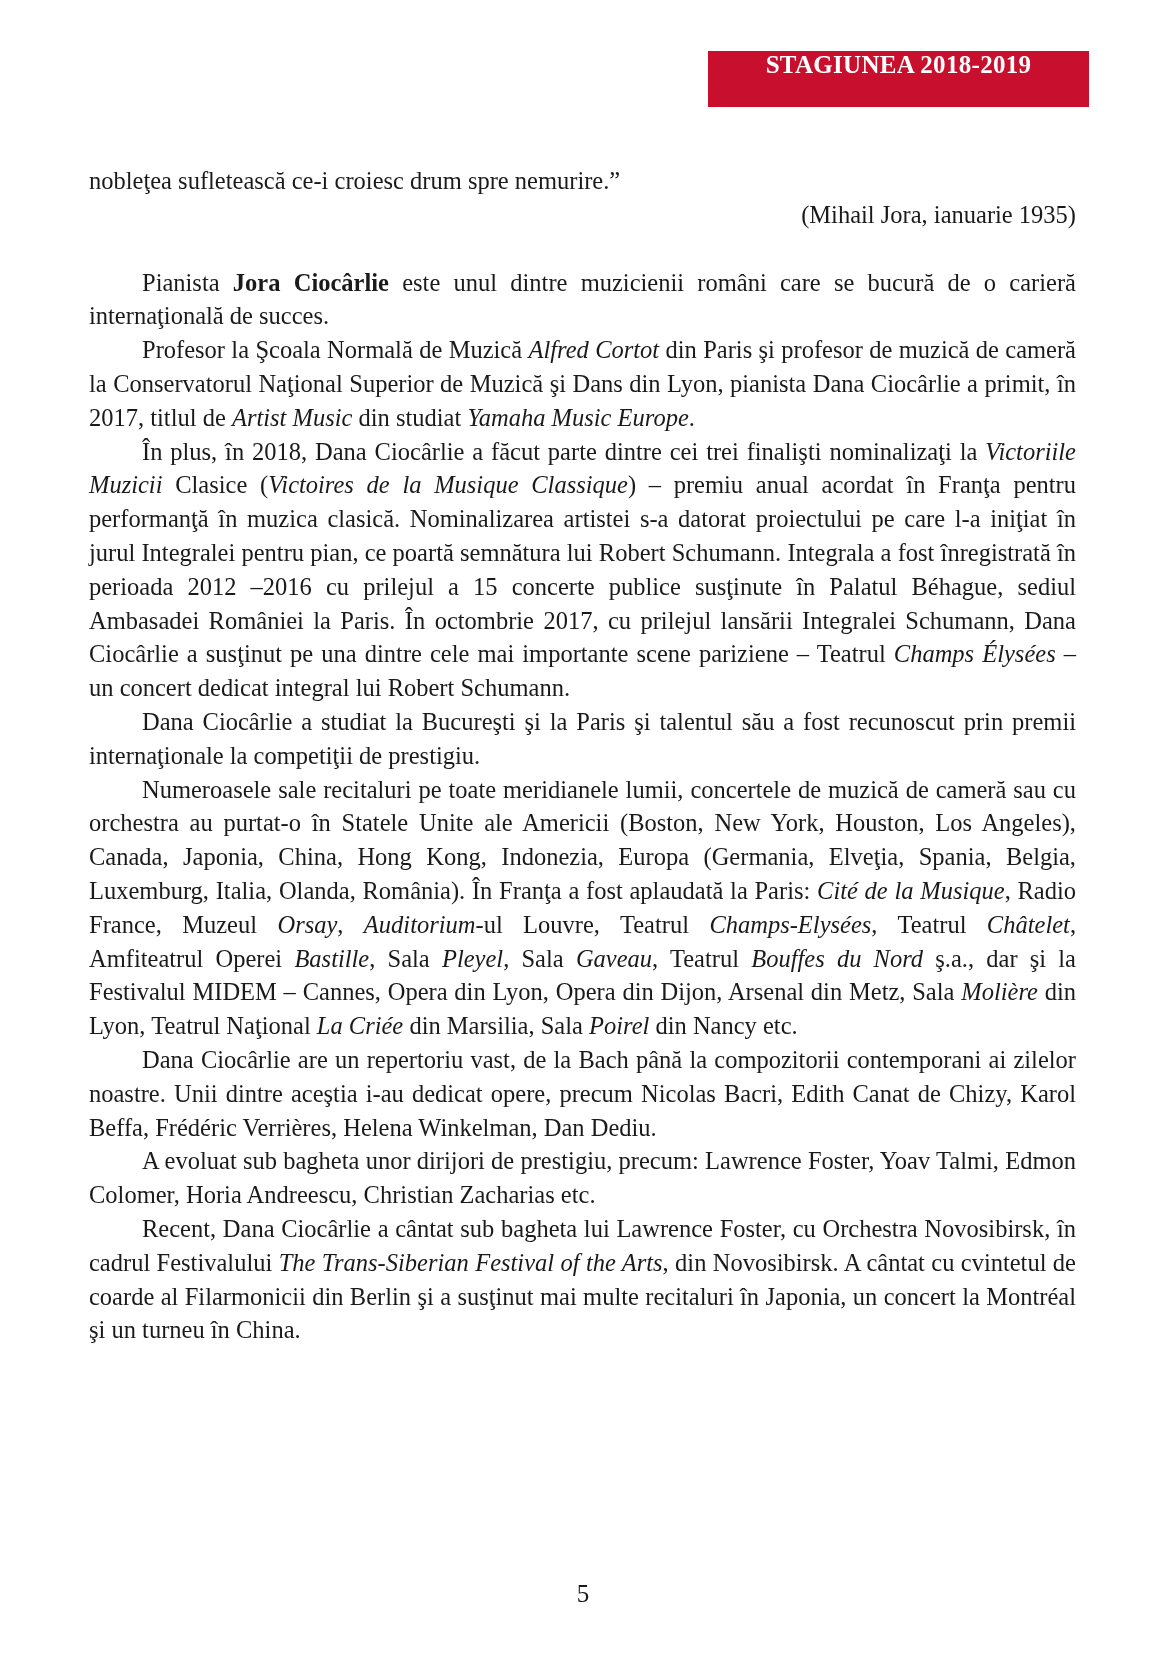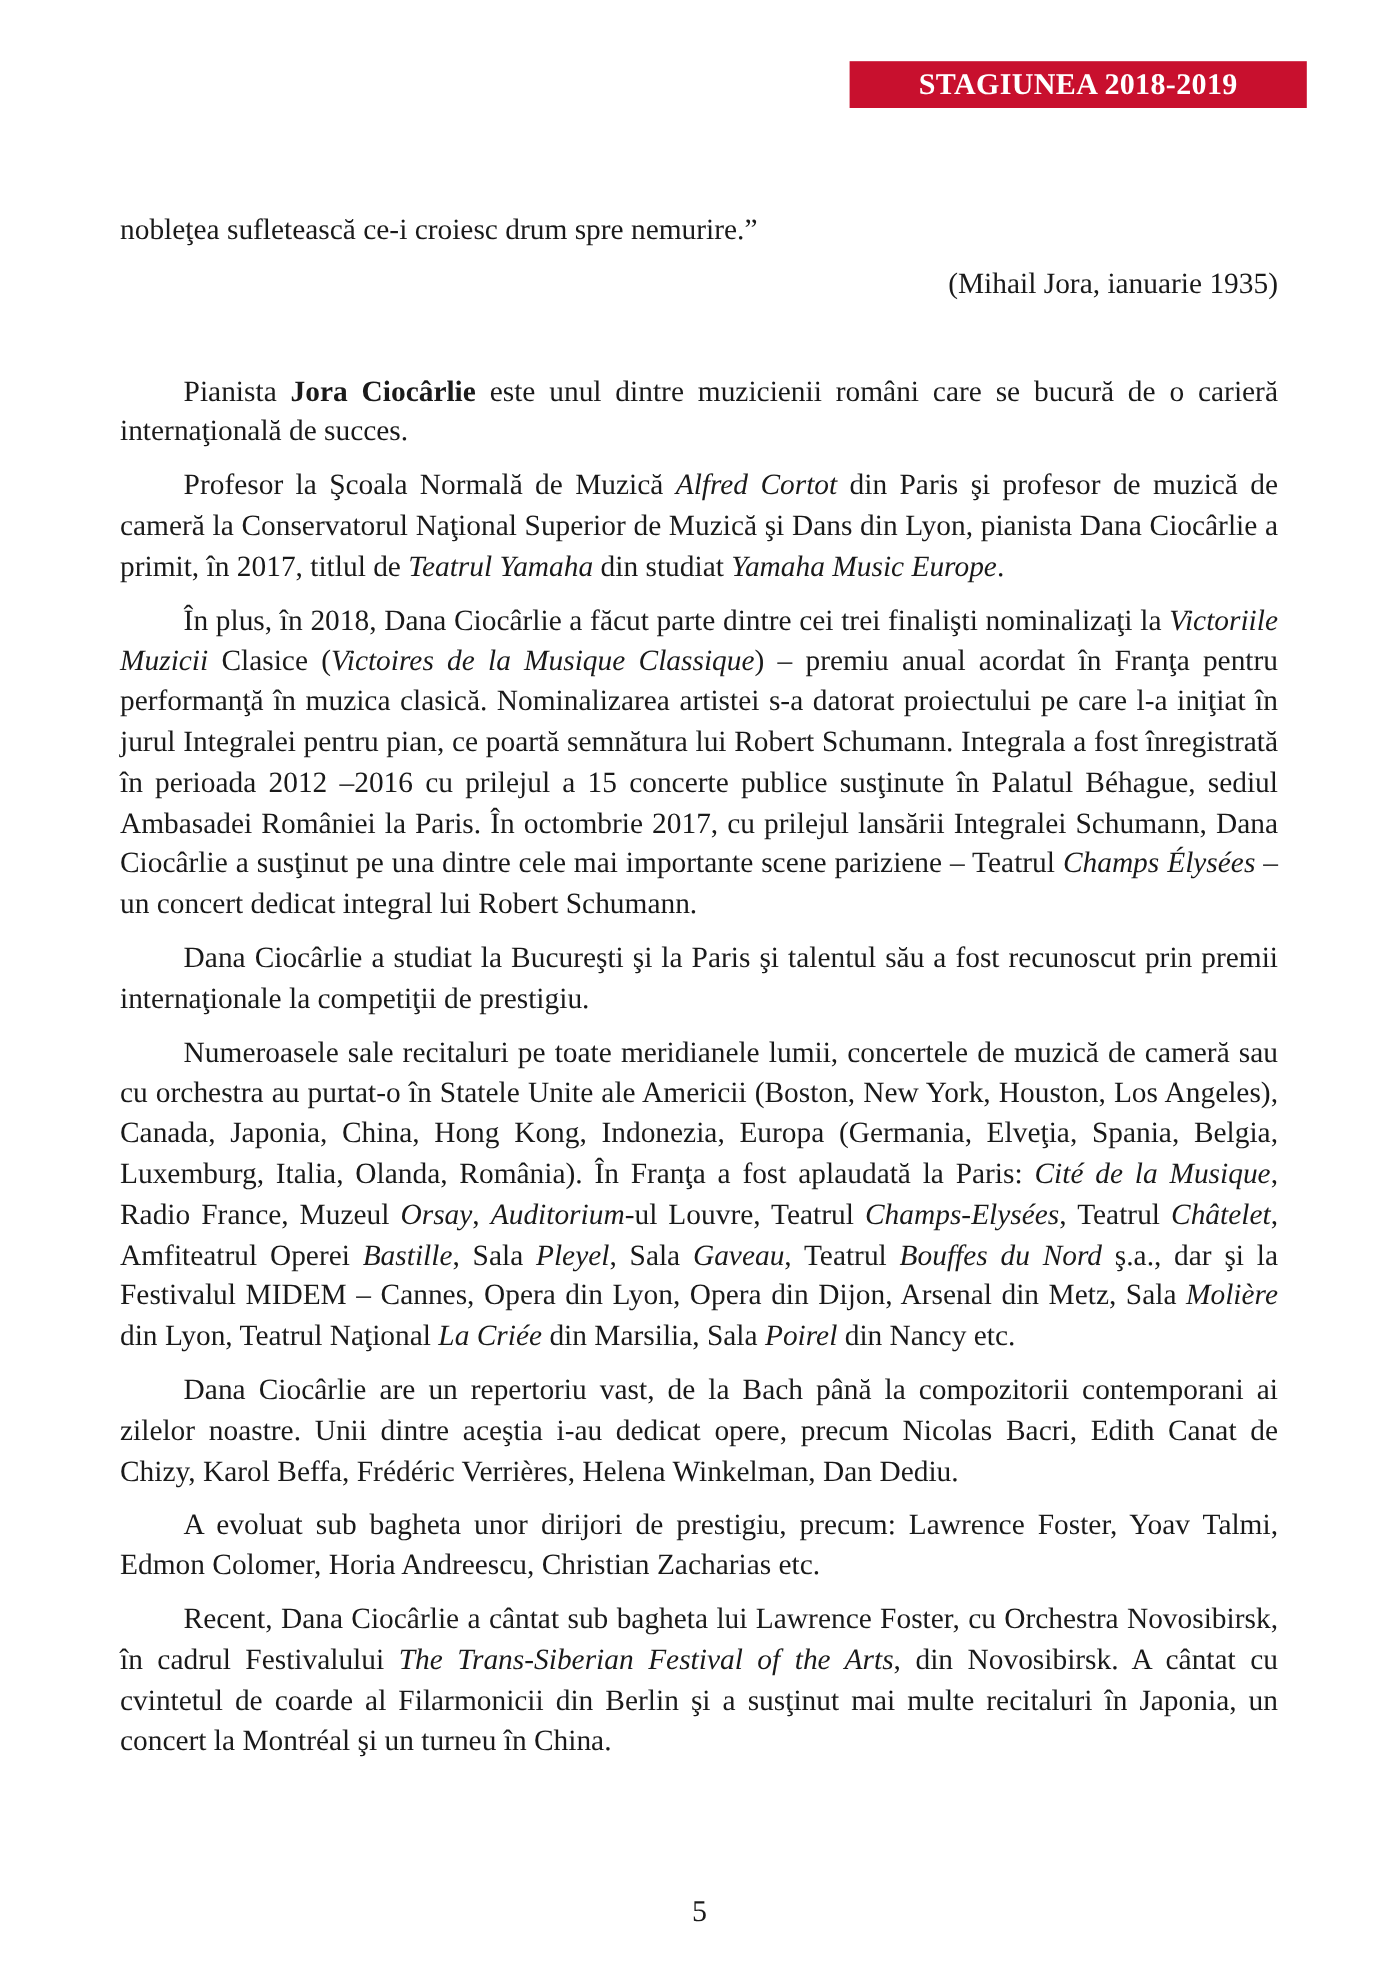--- a/index.html
+++ b/index.html
@@ -1,44 +1,44 @@
 <!DOCTYPE html>
 <html><head>
 <meta charset="utf-8">
 <style>
   html, body { margin: 0; padding: 0; background: #ffffff; }
   body { width: 1166px; height: 1654px; position: relative; overflow: hidden;
          font-family: "Liberation Serif", "DejaVu Serif", serif; color: #1a1a1a; }
-  .header-badge { position: absolute; left: 708px; top: 51px; width: 381px; height: 39px;
-                  background: #c8102e; color: #ffffff; display: flex; align-items: center;
+  .header-badge { position: absolute; left: 708px; top: 51px; width: 381px; height: 56px;
+                  background: #c8102e; color: #ffffff; display: flex; align-items: flex-start;
                   justify-content: center; font-weight: bold; font-size: 25px; letter-spacing: 0.3px; }
   .content { position: absolute; left: 89px; top: 164px; width: 987px;
              font-size: 24.5px; line-height: 33.8px; }
-  .content p { margin: 11px; text-align: justify; }
+  .content p { margin: 0; text-align: justify; }
   .indent { text-indent: 53px; }
   .attribution { text-align: right !important; }
   .gap { height: 34px; }
   .page-number { position: absolute; left: 0; width: 1166px; top: 1580px; text-align: center; font-size: 25px; }
   i { font-style: italic; }
   b { font-weight: bold; }
 </style>
 </head>
 <body>
 
 <div class="header-badge">
   <span>STAGIUNEA 2018-2019</span>
 </div>
 
 <div class="content">
   <p>nobleţea sufletească ce-i croiesc drum spre nemurire.”</p>
   <p class="attribution">(Mihail Jora, ianuarie 1935)</p>
   <div class="gap"></div>
   <div id="paragraphs">
       <p class="indent"><span>Pianista </span><b>Jora Ciocârlie</b><span> este unul dintre muzicienii români care se bucură de o carieră internaţională de succes.</span></p>
-      <p class="indent"><span>Profesor la Şcoala Normală de Muzică </span><i>Alfred Cortot</i><span> din Paris şi profesor de muzică de cameră la Conservatorul Naţional Superior de Muzică şi Dans din Lyon, pianista Dana Ciocârlie a primit, în 2017, titlul de </span><i>Teatrul Yamaha</i><span> din studiat </span><i>Yamaha Music Europe</i><span>.</span></p>
+      <p class="indent"><span>Profesor la Şcoala Normală de Muzică </span><i>Alfred Cortot</i><span> din Paris şi profesor de muzică de cameră la Conservatorul Naţional Superior de Muzică şi Dans din Lyon, pianista Dana Ciocârlie a primit, în 2017, titlul de </span><i>Artist Music</i><span> din studiat </span><i>Yamaha Music Europe</i><span>.</span></p>
       <p class="indent"><span>În plus, în 2018, Dana Ciocârlie a făcut parte dintre cei trei finalişti nominalizaţi la </span><i>Victoriile Muzicii</i><span> Clasice (</span><i>Victoires de la Musique Classique</i><span>) – premiu anual acordat în Franţa pentru performanţă în muzica clasică. Nominalizarea artistei s-a datorat proiectului pe care l-a iniţiat în jurul Integralei pentru pian, ce poartă semnătura lui Robert Schumann. Integrala a fost înregistrată în perioada 2012 –2016 cu prilejul a 15 concerte publice susţinute în Palatul Béhague, sediul Ambasadei României la Paris. În octombrie 2017, cu prilejul lansării Integralei Schumann, Dana Ciocârlie a susţinut pe una dintre cele mai importante scene pariziene – Teatrul </span><i>Champs Élysées</i><span> – un concert dedicat integral lui Robert Schumann.</span></p>
       <p class="indent"><span>Dana Ciocârlie a studiat la Bucureşti şi la Paris şi talentul său a fost recunoscut prin premii internaţionale la competiţii de prestigiu.</span></p>
       <p class="indent"><span>Numeroasele sale recitaluri pe toate meridianele lumii, concertele de muzică de cameră sau cu orchestra au purtat-o în Statele Unite ale Americii (Boston, New York, Houston, Los Angeles), Canada, Japonia, China, Hong Kong, Indonezia, Europa (Germania, Elveţia, Spania, Belgia, Luxemburg, Italia, Olanda, România).  În Franţa a fost aplaudată la Paris: </span><i>Cité de la Musique</i><span>, Radio France, Muzeul </span><i>Orsay</i><span>, </span><i>Auditorium-</i><span>ul Louvre, Teatrul </span><i>Champs-Elysées</i><span>, Teatrul </span><i>Châtelet</i><span>, Amfiteatrul Operei </span><i>Bastille</i><span>, Sala </span><i>Pleyel</i><span>, Sala </span><i>Gaveau</i><span>, Teatrul </span><i>Bouffes du Nord</i><span> ş.a., dar şi la Festivalul MIDEM – Cannes, Opera din Lyon, Opera din Dijon, Arsenal din Metz, Sala </span><i>Molière</i><span> din Lyon, Teatrul Naţional </span><i>La Criée</i><span> din Marsilia, Sala </span><i>Poirel</i><span> din Nancy etc.</span></p>
       <p class="indent"><span>Dana Ciocârlie are un repertoriu vast, de la Bach până la compozitorii contemporani ai zilelor noastre. Unii dintre aceştia i-au dedicat opere, precum Nicolas Bacri, Edith Canat de Chizy, Karol Beffa, Frédéric Verrières, Helena Winkelman, Dan Dediu.</span></p>
       <p class="indent"><span>A evoluat sub bagheta unor dirijori de prestigiu, precum: Lawrence Foster, Yoav Talmi, Edmon Colomer, Horia Andreescu, Christian Zacharias etc.</span></p>
       <p class="indent"><span>Recent, Dana Ciocârlie a cântat sub bagheta lui Lawrence Foster, cu Orchestra Novosibirsk, în cadrul Festivalului </span><i>The Trans-Siberian Festival of the Arts</i><span>, din Novosibirsk. A cântat cu cvintetul de coarde al Filarmonicii din Berlin şi a susţinut mai multe recitaluri în Japonia, un concert la Montréal şi un turneu în China.</span></p>
     </div>
 </div>
 
 <div class="page-number">5</div>

